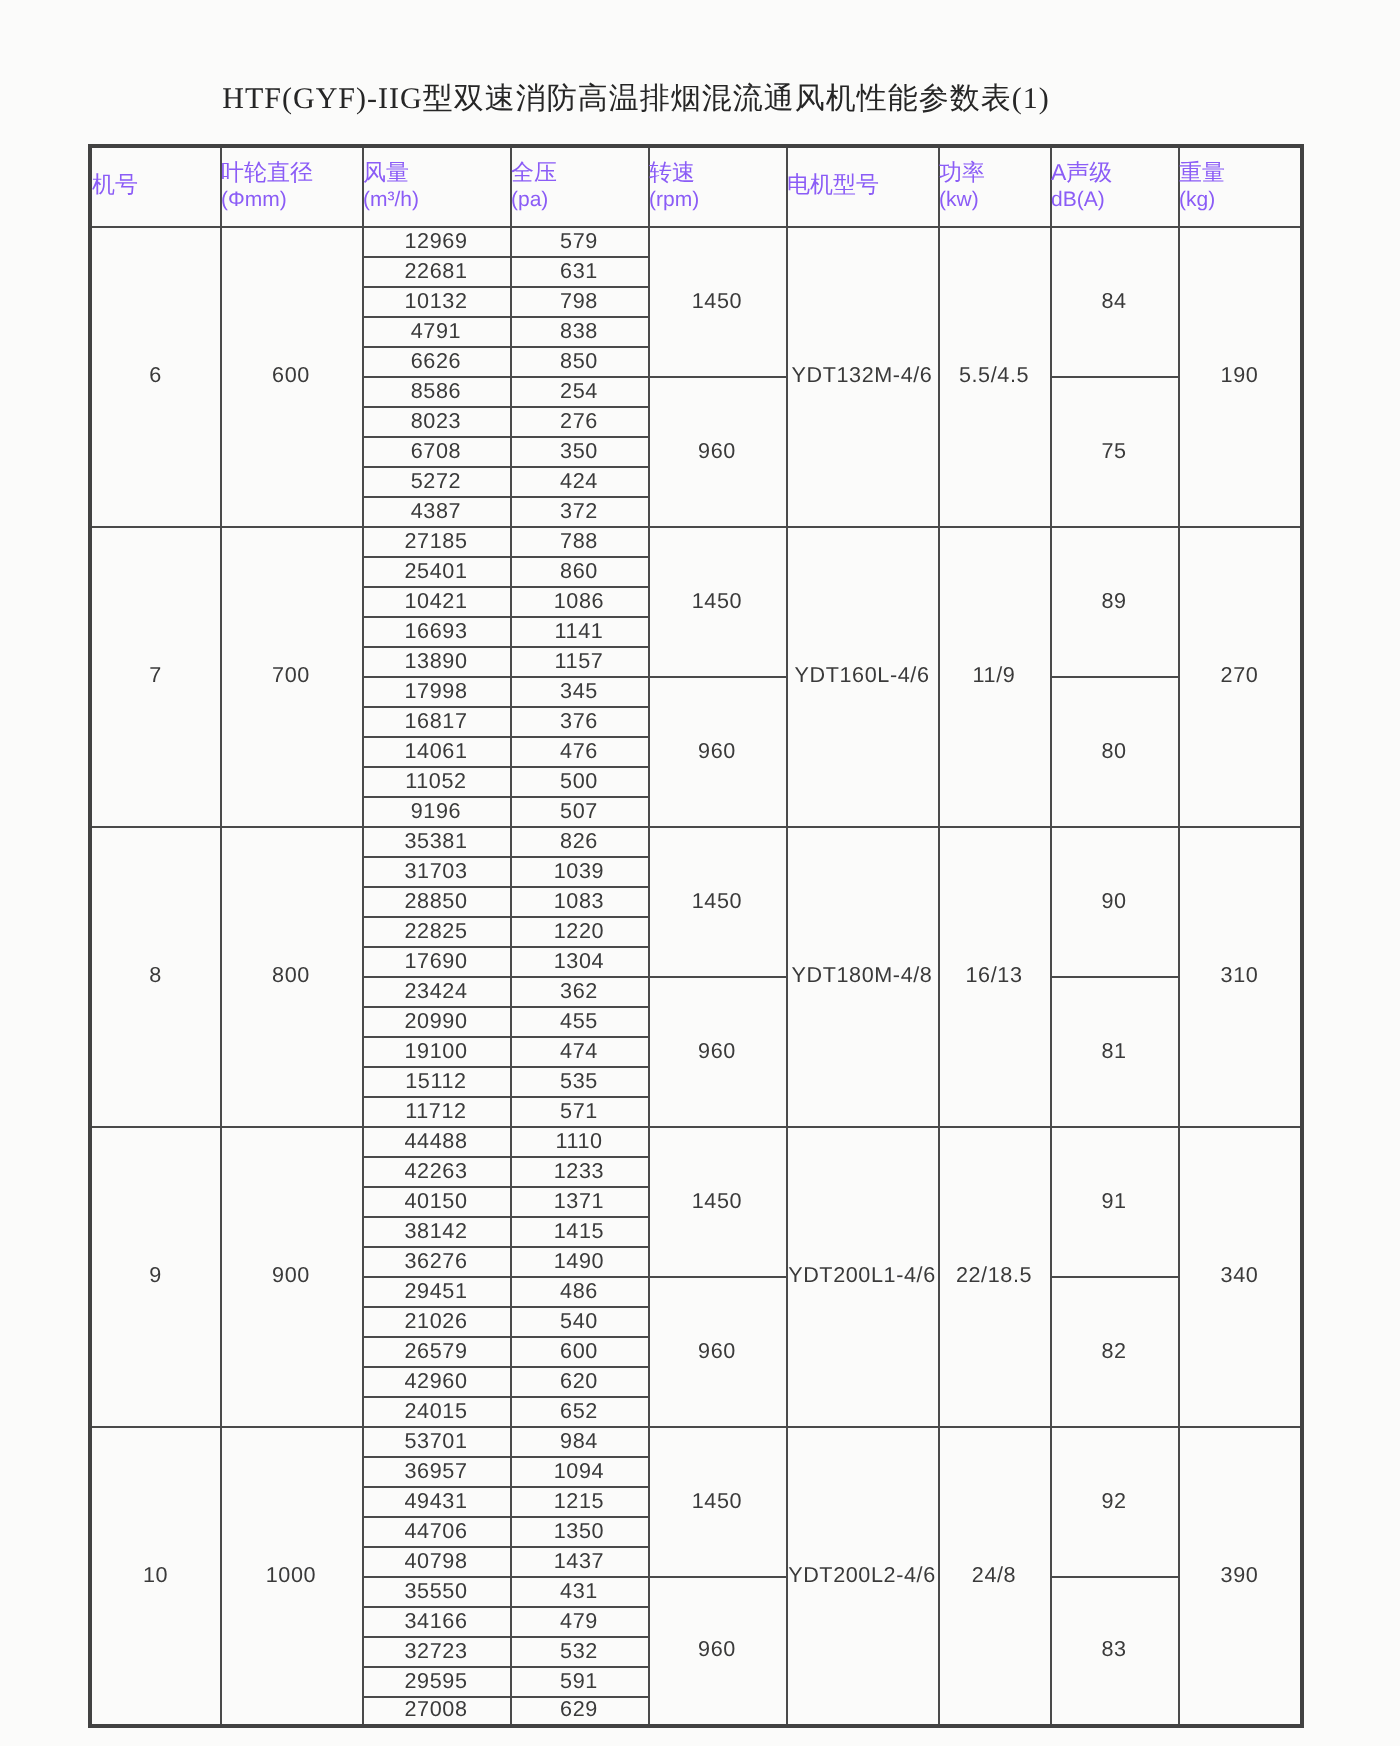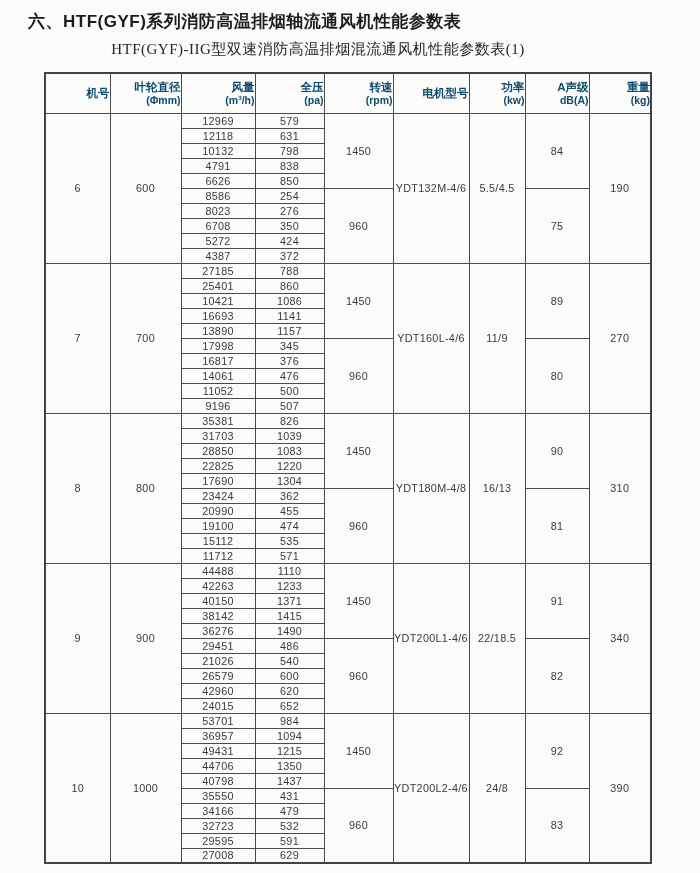--- a/index.html
+++ b/index.html
@@ -30,41 +30,40 @@
     table-layout: fixed;
     background: transparent;
   }
   table.perf, table.perf th, table.perf td {
     border: 1px solid #4a4a4a;
   }
   table.perf { border: 2px solid #424242; }
   table.perf th {
     height: 40px;
     padding: 0;
-    font-weight: bold;
-    text-align: right; vertical-align: middle;
-    color: #0c4a6e;
+    font-weight: normal;
+    text-align: left; vertical-align: middle;
+    color: #8b5cf6;
   }
   .th-label { display: block; font-size: 11.5px; line-height: 13px; }
   .th-unit  { display: block; font-size: 10.5px; line-height: 12px; }
   table.perf td {
     height: 15px;
     padding: 0;
     text-align: center; vertical-align: middle;
     font-size: 10.8px; line-height: 12px;
     color: #3a3a3a;
     letter-spacing: 0.3px;
   }
 </style>
 </head>
 <body>
 
 <div class="page">
 
-  <div class="doc-title">六、HTF(GYF)系列消防高温排烟轴流通风机性能参数表</div>
   <div class="doc-subtitle">HTF(GYF)-IIG型双速消防高温排烟混流通风机性能参数表(1)</div>
 
   <table class="perf">
     <colgroup>
       <col style="width:65px">
         <col style="width:71px">
         <col style="width:74px">
       <col style="width:69px">
         <col style="width:69px">
         <col style="width:76px">
@@ -118,21 +117,21 @@
           <td rowspan="10">600</td>
           <td>12969</td>
           <td>579</td>
           <td rowspan="5">1450</td>
           <td rowspan="10">YDT132M-4/6</td>
           <td rowspan="10">5.5/4.5</td>
           <td rowspan="5">84</td>
           <td rowspan="10">190</td>
         </tr>
         <tr>
-          <td>12118</td>
+          <td>22681</td>
           <td>631</td>
         </tr>
         <tr>
           <td>10132</td>
           <td>798</td>
         </tr>
         <tr>
           <td>4791</td>
           <td>838</td>
         </tr>

